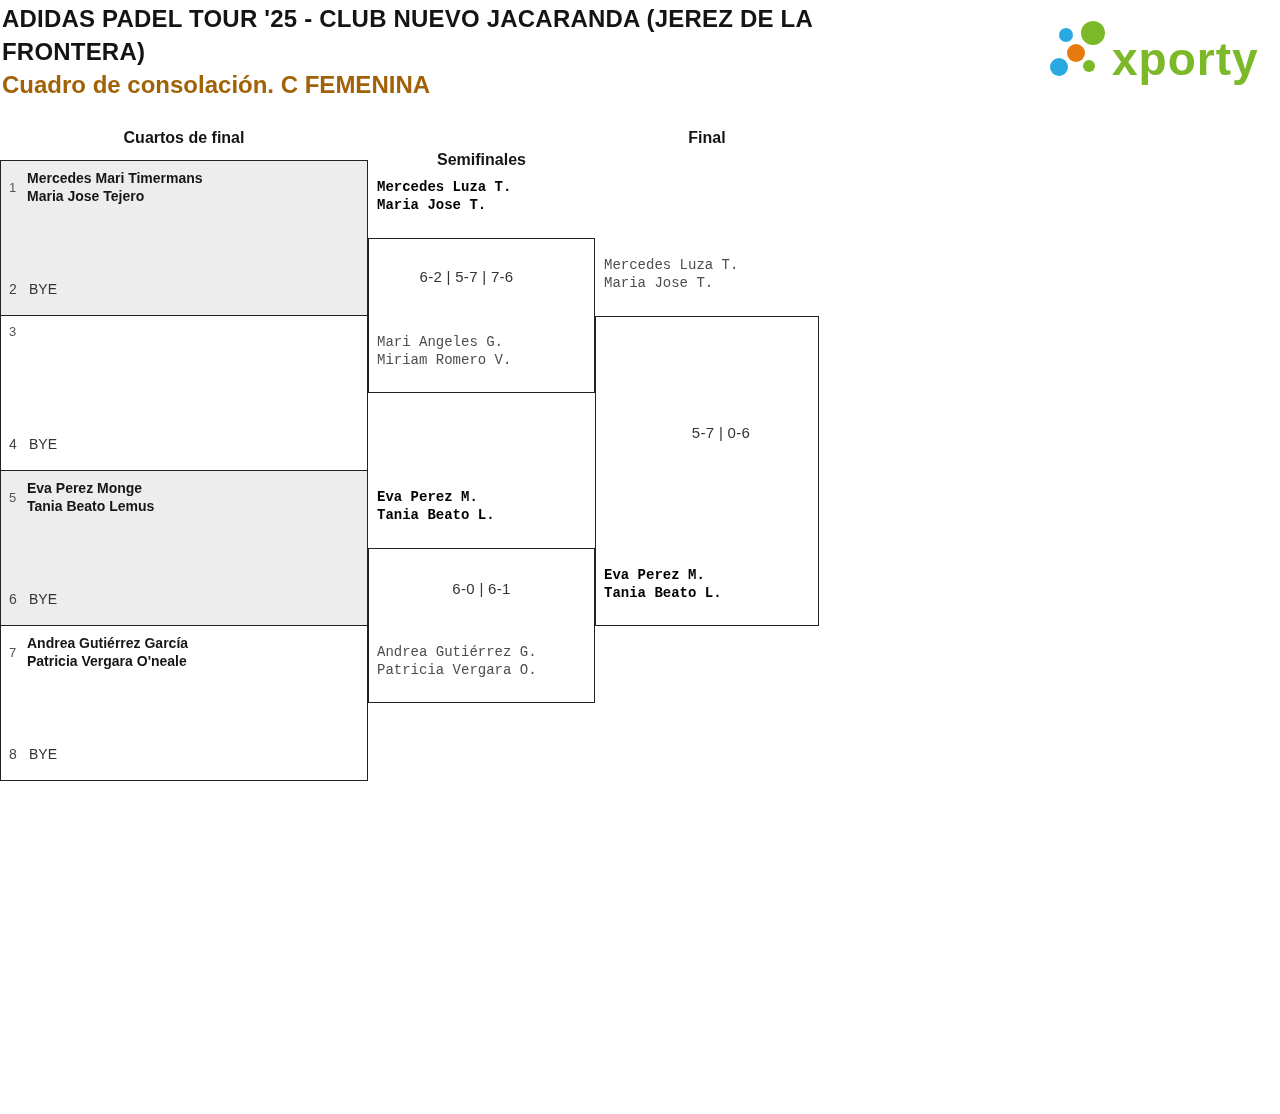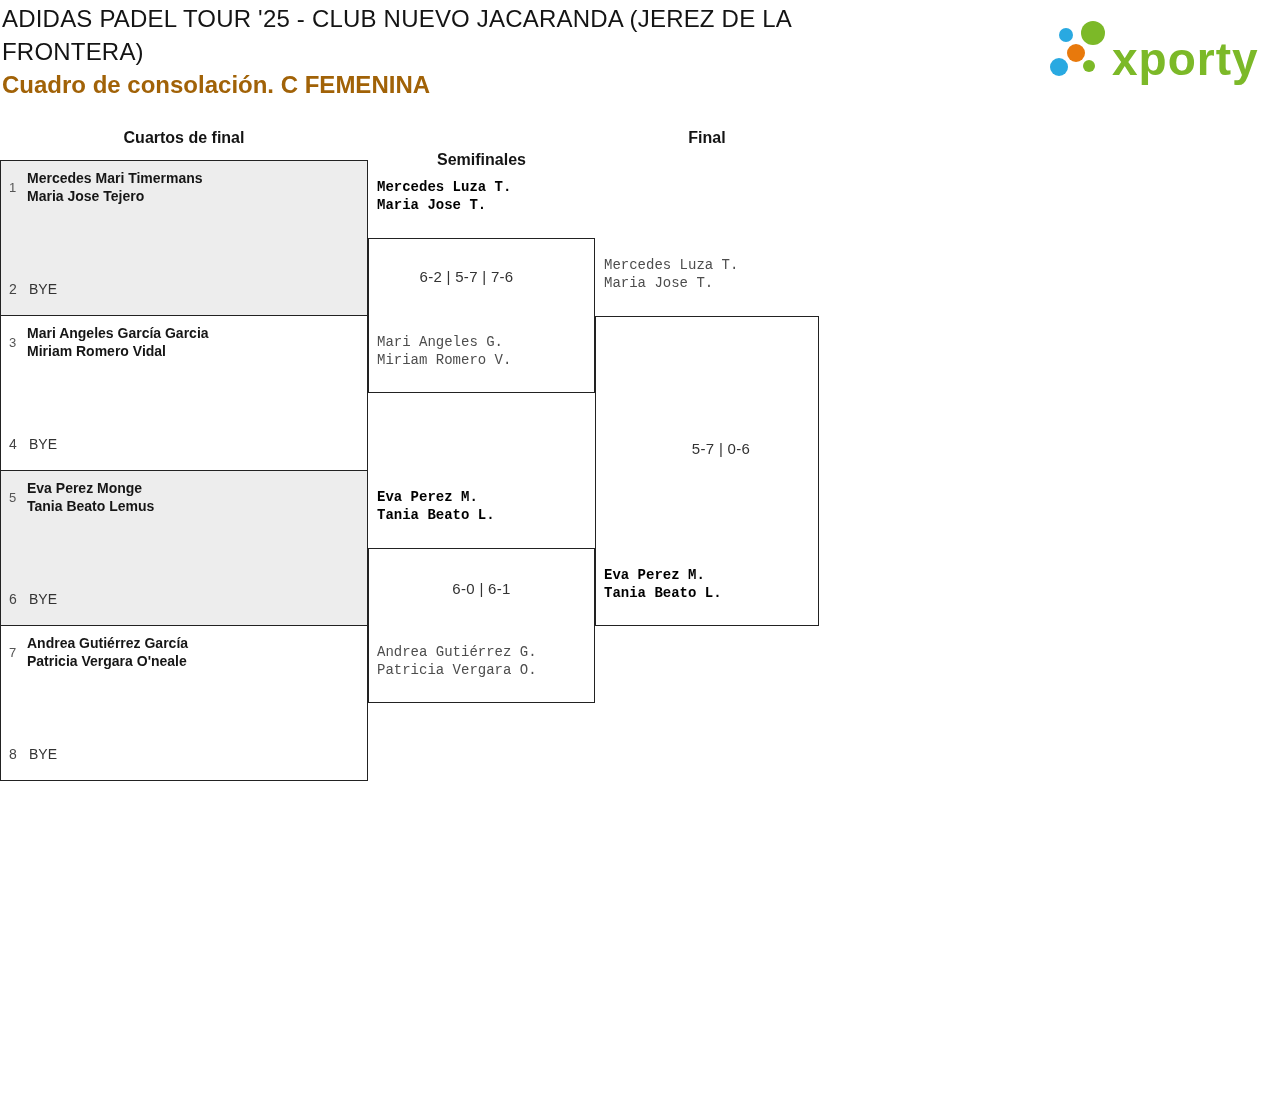--- a/index.html
+++ b/index.html
@@ -4,21 +4,21 @@
 <style>
   html,body { margin:0; padding:0; background:#fff; }
   .page {
     position:relative; width:1280px; height:1114px; background:#ffffff;
     font-family:"Liberation Sans", sans-serif; overflow:hidden;
   }
 
   
   .titleblock { position:absolute; left:2px; top:2px; }
   .title {
-    max-width:905px; font-size:24px; font-weight:400; line-height:33px;
+    max-width:905px; font-size:24px; font-weight:700; line-height:33px;
     color:#141414; letter-spacing:0.2px;
   }
   .subtitle { font-size:24px; font-weight:700; line-height:33px; color:#a16207; }
 
   
   .logo { position:absolute; left:1046px; top:10px; width:230px; height:90px; }
   .logo-dots { position:absolute; left:0; top:0; }
   .logo-text {
     position:absolute; left:66px; top:22px;
     font-size:46px; font-weight:700; letter-spacing:1px; color:#7cb928;
@@ -62,21 +62,21 @@
   .team-label { position:absolute; font-size:14px; line-height:18px; white-space:nowrap;font-family:Liberation Mono, monospace; }
   .team-label.winner { font-weight:700; color:#000; }
   .team-label.loser  { font-weight:400; color:#4d4d4d; }
 
   
   .score {
     position:absolute; font-size:15px; color:#333; text-align:center; letter-spacing:0.3px;
   }
   .score.sf1 { left:368px; width:197px; top:268px; }
   .score.sf2 { left:368px; width:227px; top:580px; }
-  .score.fi  { left:595px; width:252px; top:440px;text-align:center; }
+  .score.fi  { left:595px; width:252px; top:424px;text-align:center; }
 </style>
 </head>
 <body>
 
 <div class="page">
 
   <div class="titleblock">
     <div class="title">ADIDAS PADEL TOUR '25 - CLUB NUEVO JACARANDA (JEREZ DE LA FRONTERA)</div>
     <div class="subtitle">Cuadro de consolación. C FEMENINA</div>
   </div>
@@ -106,24 +106,20 @@
     </div>
     <div class="qfbye">
       <span class="seed">2</span>
       <span>BYE</span>
     </div>
   </div>
 
   <div class="qfbox plain" style="top:315px">
     <div class="qftop">
       <span class="seed">3</span>
-      <div class="teamnames">
-        <div>Mari Angeles García Garcia</div>
-        <div>Miriam Romero Vidal</div>
-      </div>
     </div>
     <div class="qfbye">
       <span class="seed">4</span>
       <span>BYE</span>
     </div>
   </div>
 
   <div class="qfbox shade" style="top:470px">
     <div class="qftop">
       <span class="seed">5</span>

